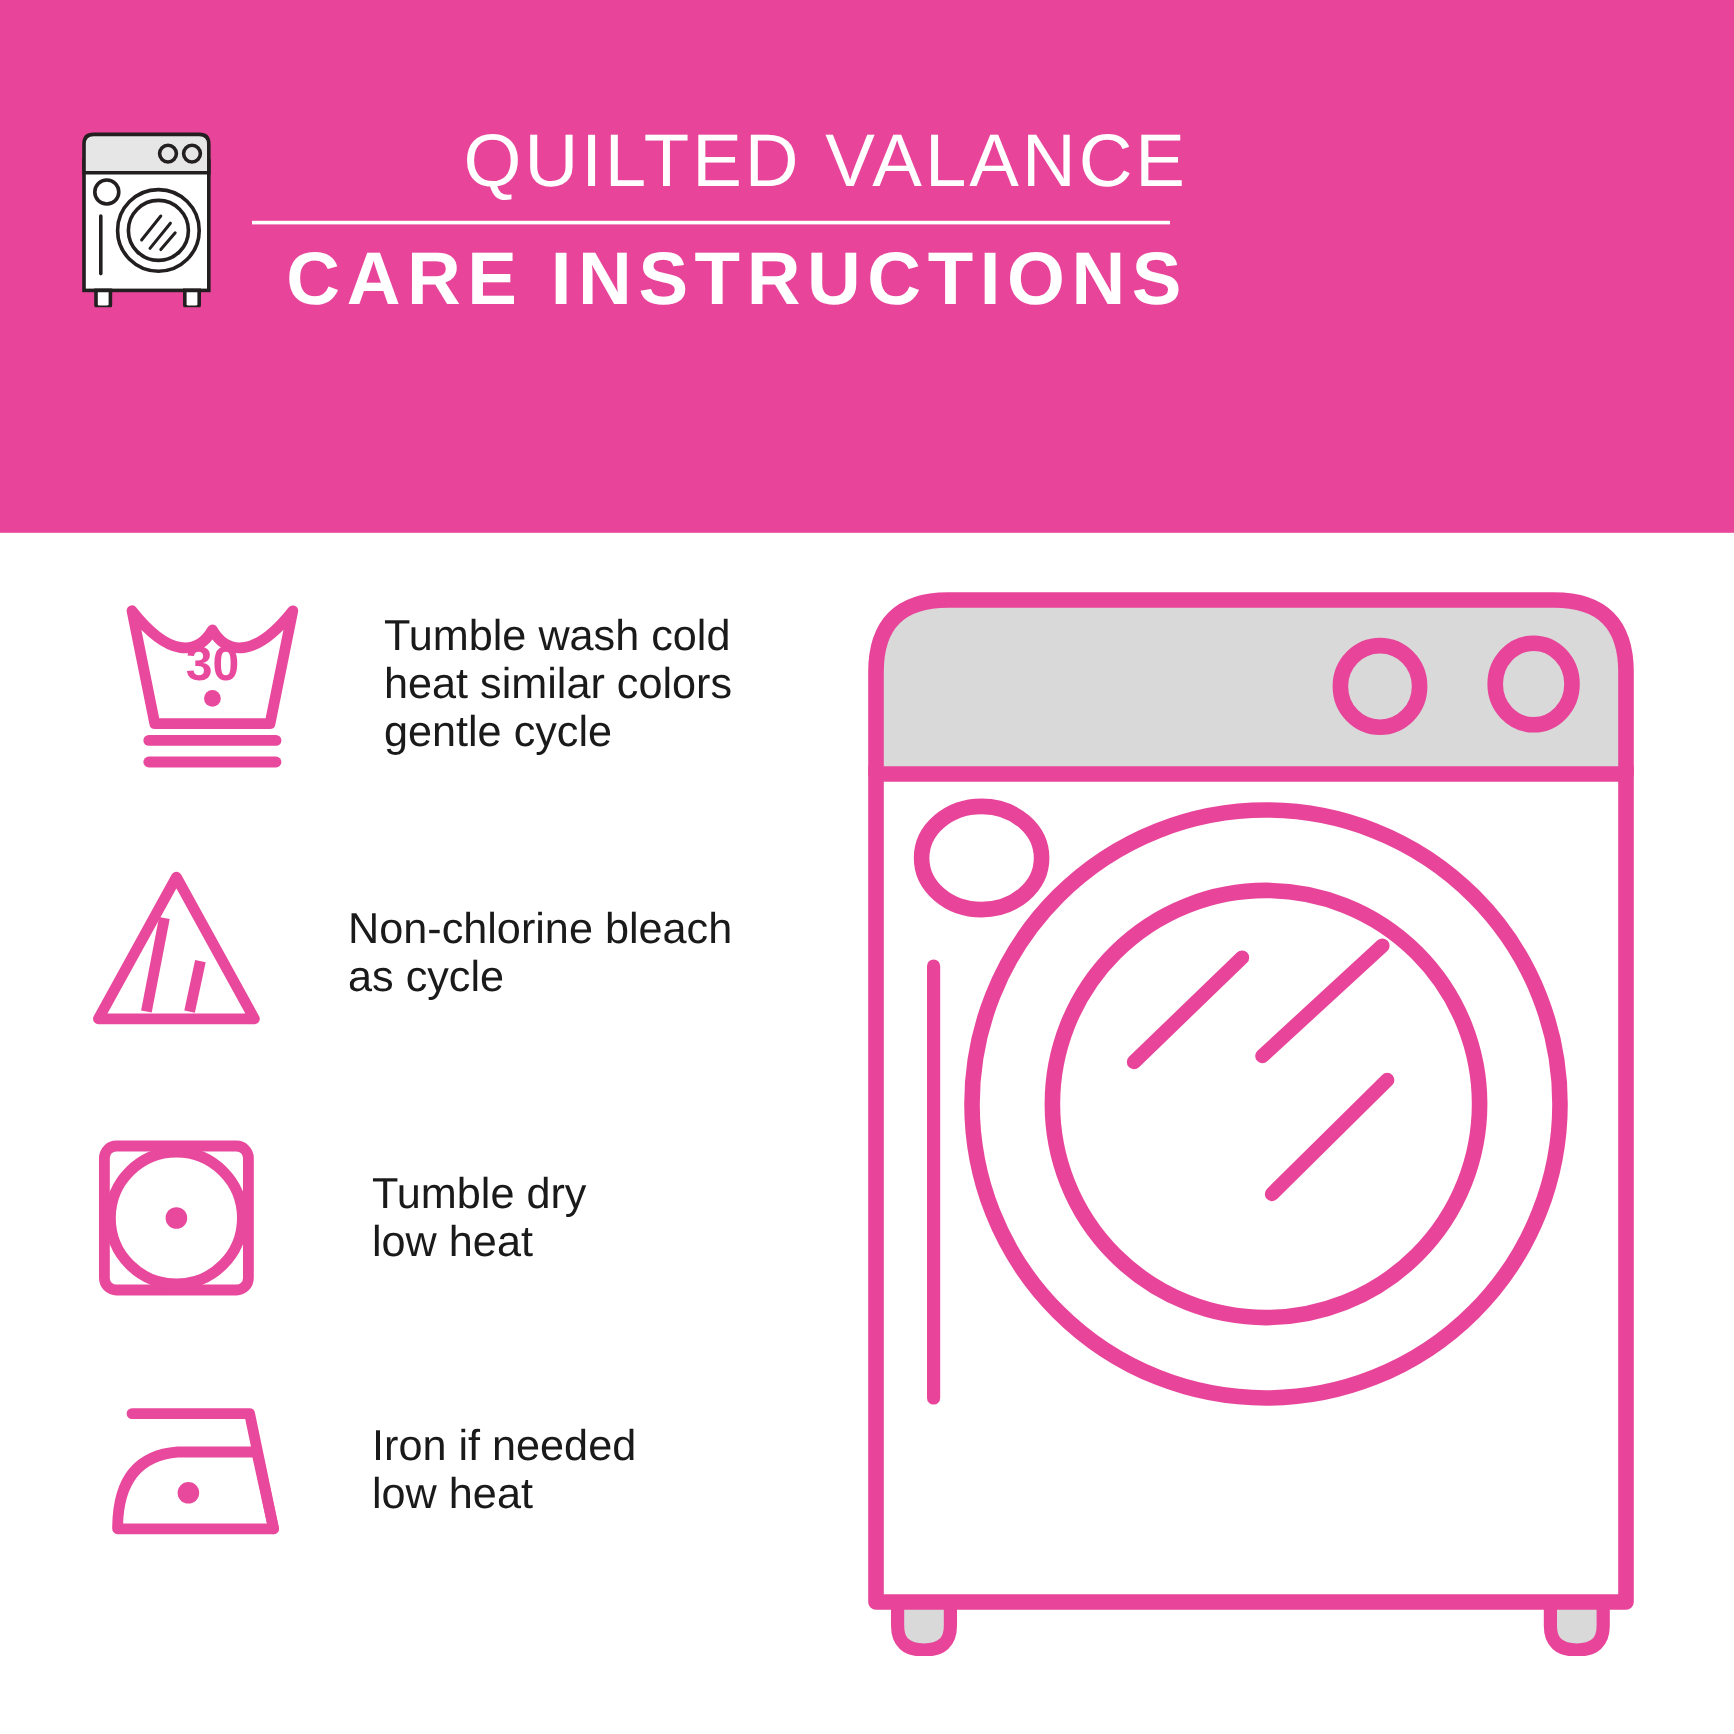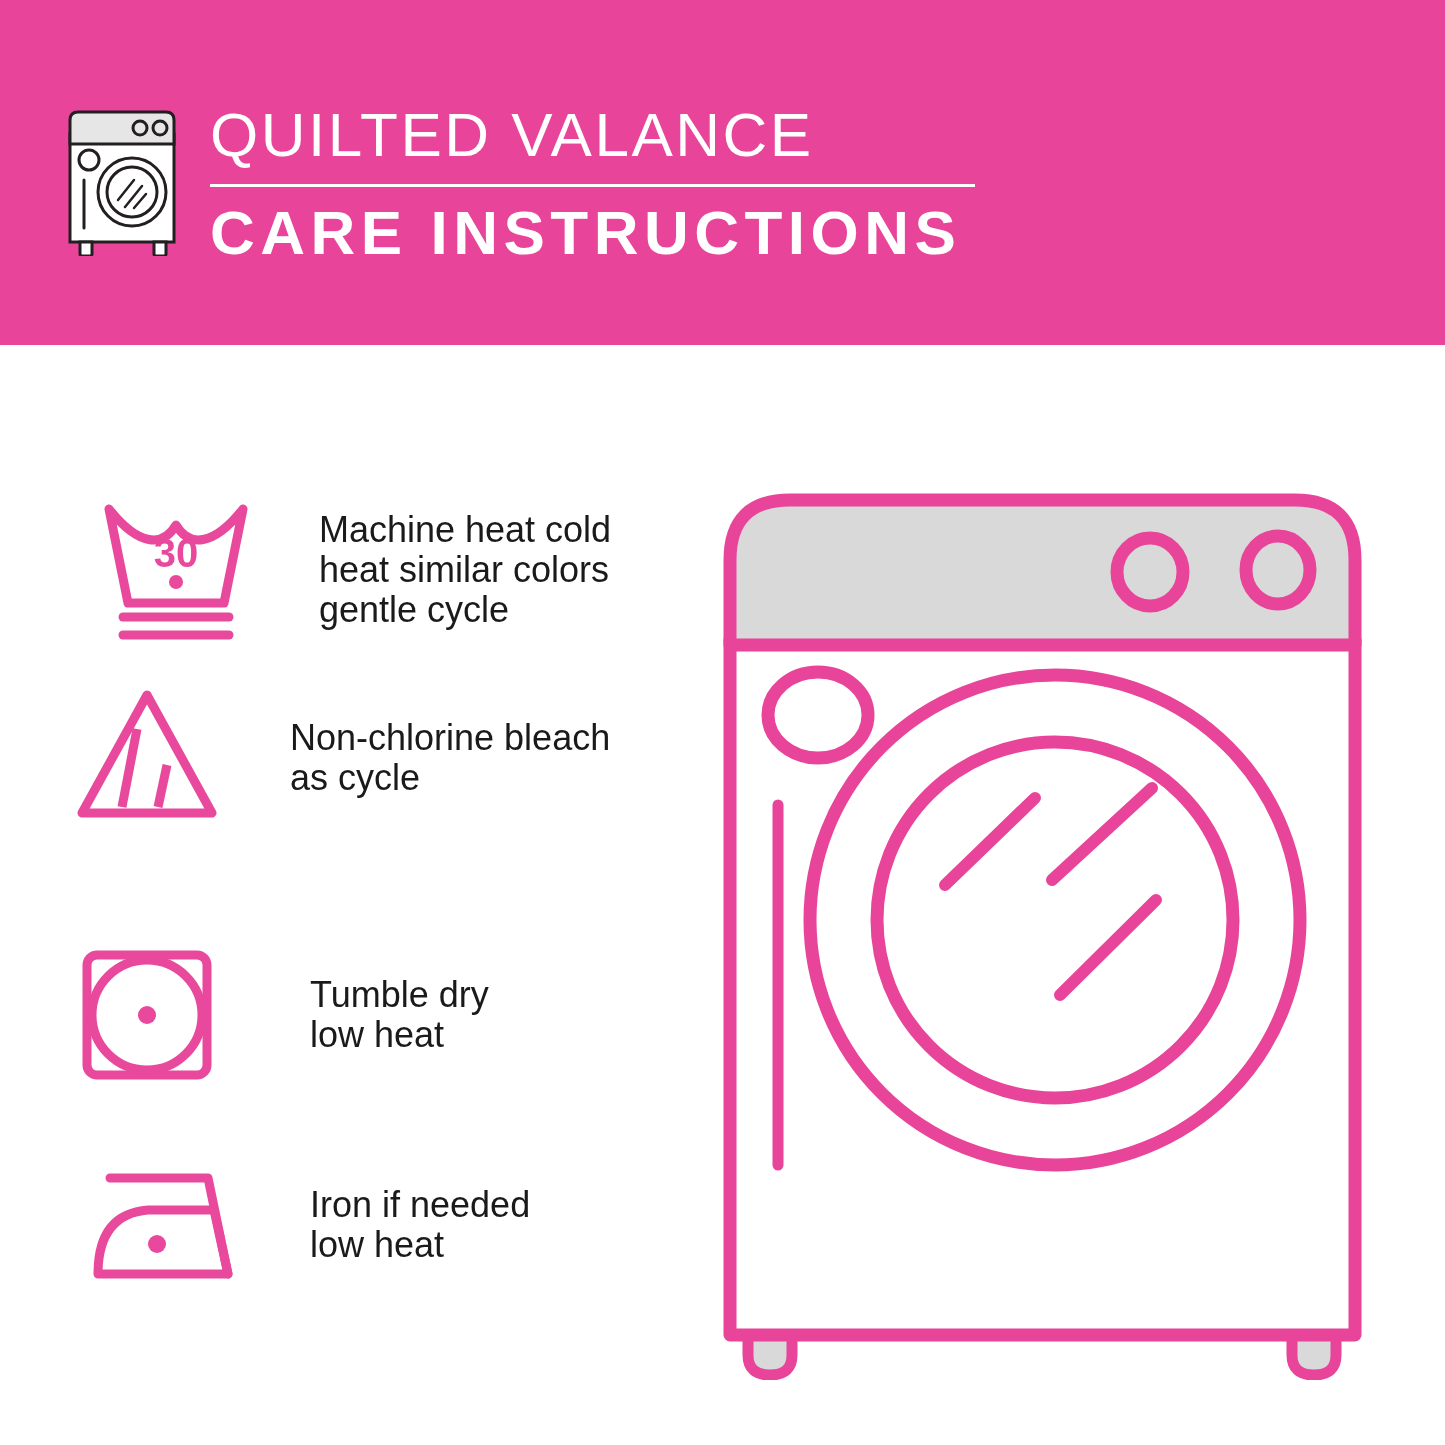--- a/index.html
+++ b/index.html
@@ -18,22 +18,23 @@
     background: #ffffff;
     overflow: hidden;
   }
 
   
   #header-band {
     position: absolute;
     left: 0;
     top: 0;
     width: 1445px;
-    height: 345px;
+    height: 444px;
     background: #e8459a;
+    text-align: right;
   }
   #header-logo {
     position: absolute;
     left: 62px;
     top: 104px;
     width: 124px;
     height: 152px;
   }
   #header-text-block {
     position: absolute;
@@ -84,21 +85,21 @@
     justify-content: center;
   }
   .care-text {
     margin-left: 58px;
     color: #1a1a1a;
     font-size: 36px;
     line-height: 40px;
     font-weight: 400;
   }
   #care-row-0 { top: 480px; justify-content: center; }
-  #care-row-1 { top: 668px; }
+  #care-row-1 { top: 704px; }
   #care-row-2 { top: 925px; gap: 20px; }
   #care-row-3 { top: 1135px; margin-left: 20px; }
 
   
   #machine-illustration {
     position: absolute;
     left: 700px;
     top: 460px;
     width: 700px;
     height: 920px;
@@ -151,21 +152,21 @@
                  L133 118 L37 118 Z" fill="none" stroke="#e8499c" stroke-width="9" stroke-linejoin="round" stroke-linecap="round"></path>
 
         <line x1="32" y1="132" x2="138" y2="132" stroke="#e8499c" stroke-width="9" stroke-linecap="round"></line>
         <line x1="32" y1="150" x2="138" y2="150" stroke="#e8499c" stroke-width="9" stroke-linecap="round"></line>
 
         <text x="85" y="82" fill="#e8499c" font-family="'Liberation Sans', sans-serif" font-size="40" font-weight="700" text-anchor="middle">30</text>
         <circle cx="85" cy="97" r="7" fill="#e8499c"></circle>
       </svg>
     </div>
     <div class="care-text">
-      <div>Machine heat cold</div>
+      <div>Tumble wash cold</div>
       <div>heat similar colors</div>
       <div>gentle cycle</div>
     </div>
   </div>
 
   <div class="care-row" id="care-row-1">
     <div class="care-symbol">
       <svg viewBox="0 0 170 170" width="170" height="170" aria-hidden="true">
 
         <path d="M85 22 L150 140 L20 140 Z" fill="none" stroke="#e8499c" stroke-width="9" stroke-linejoin="round"></path>

